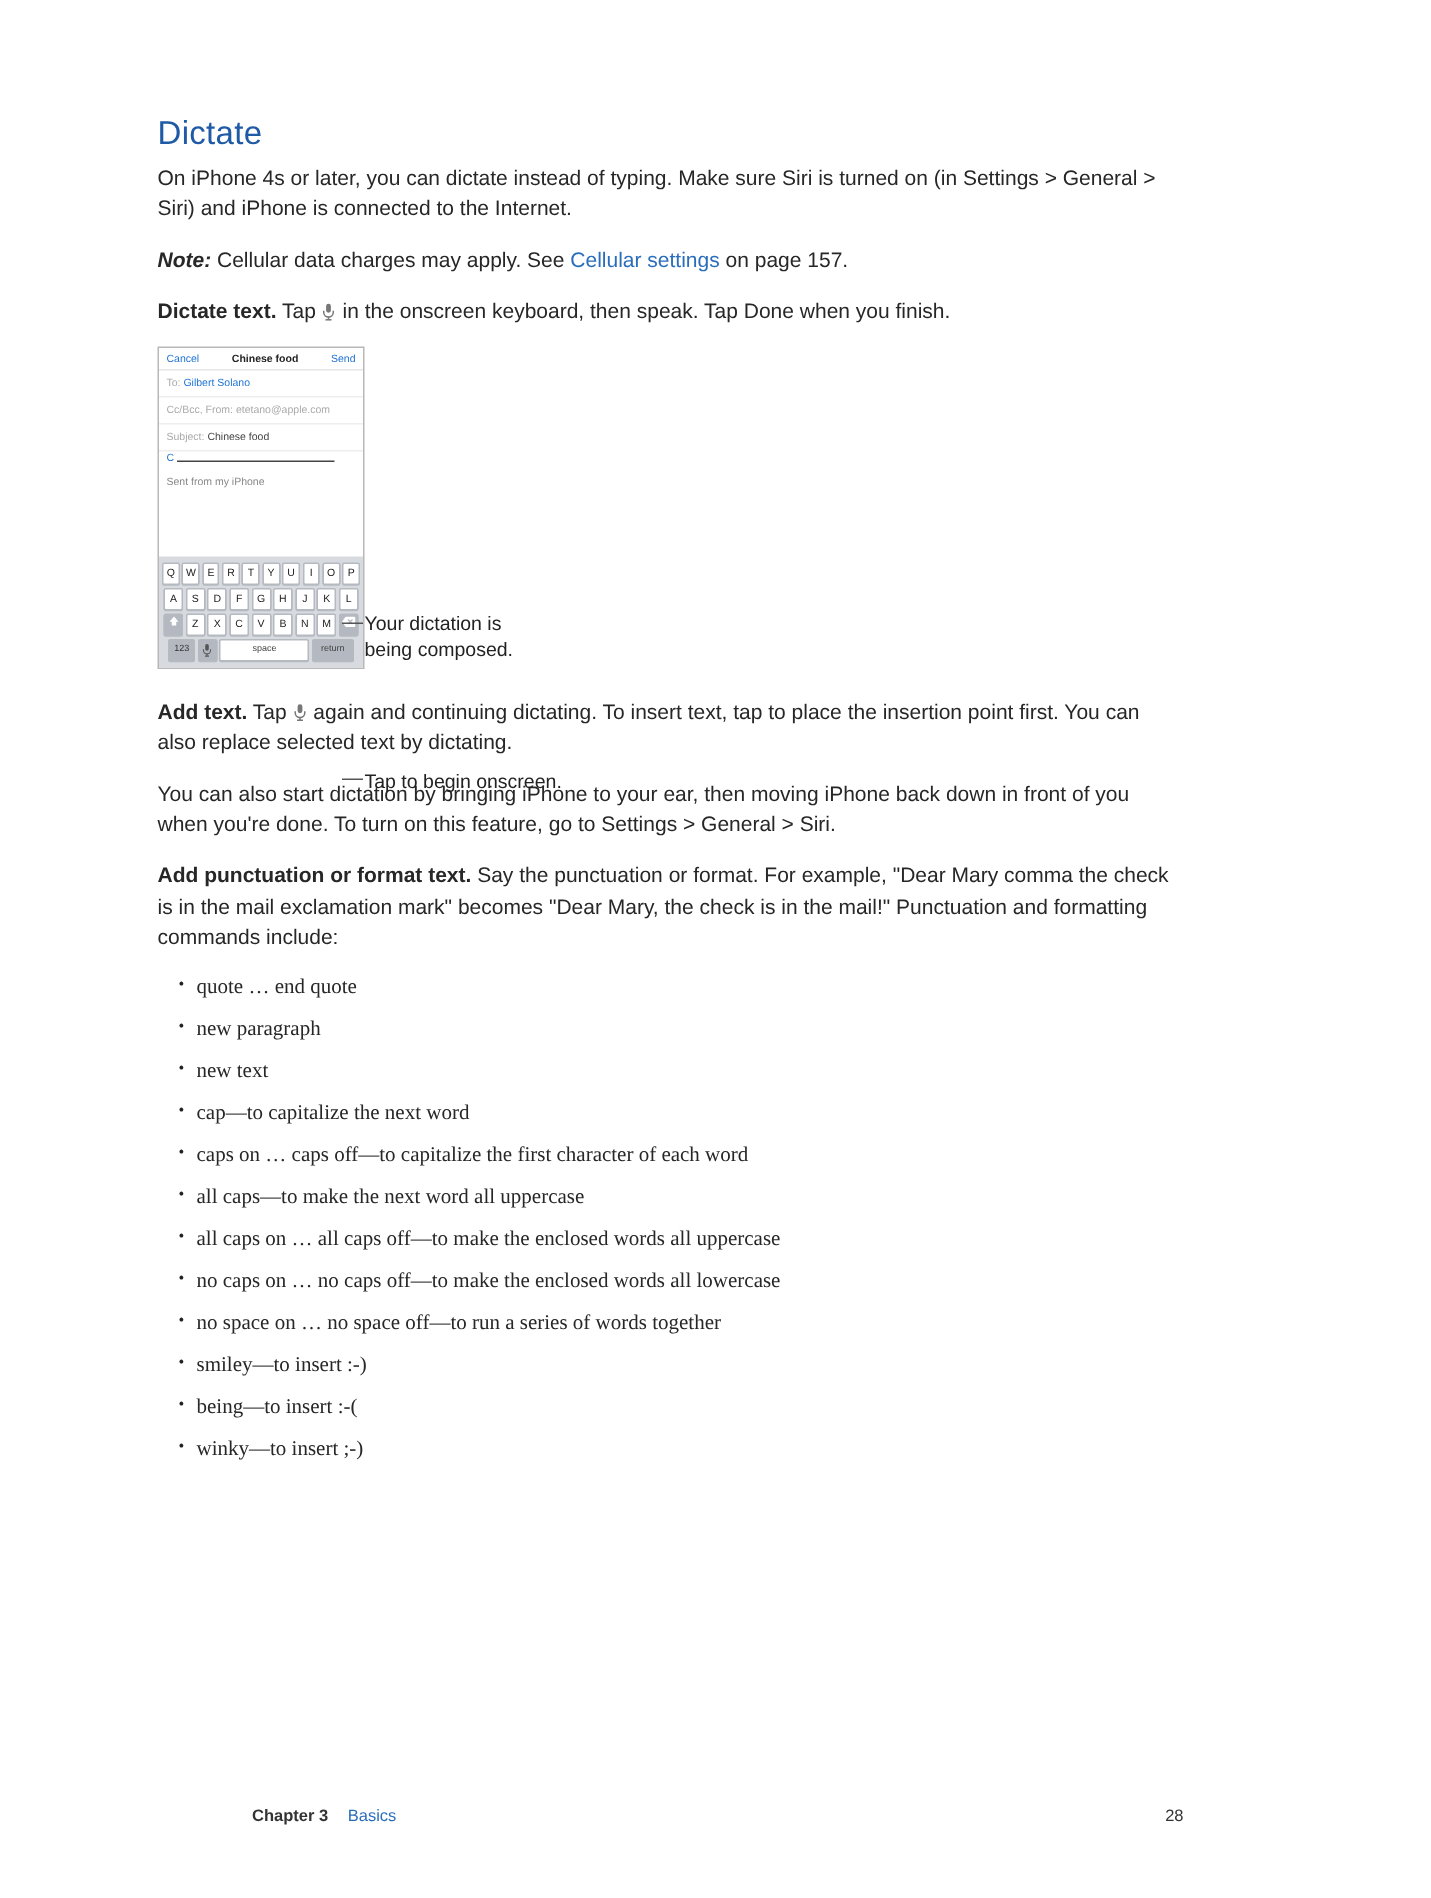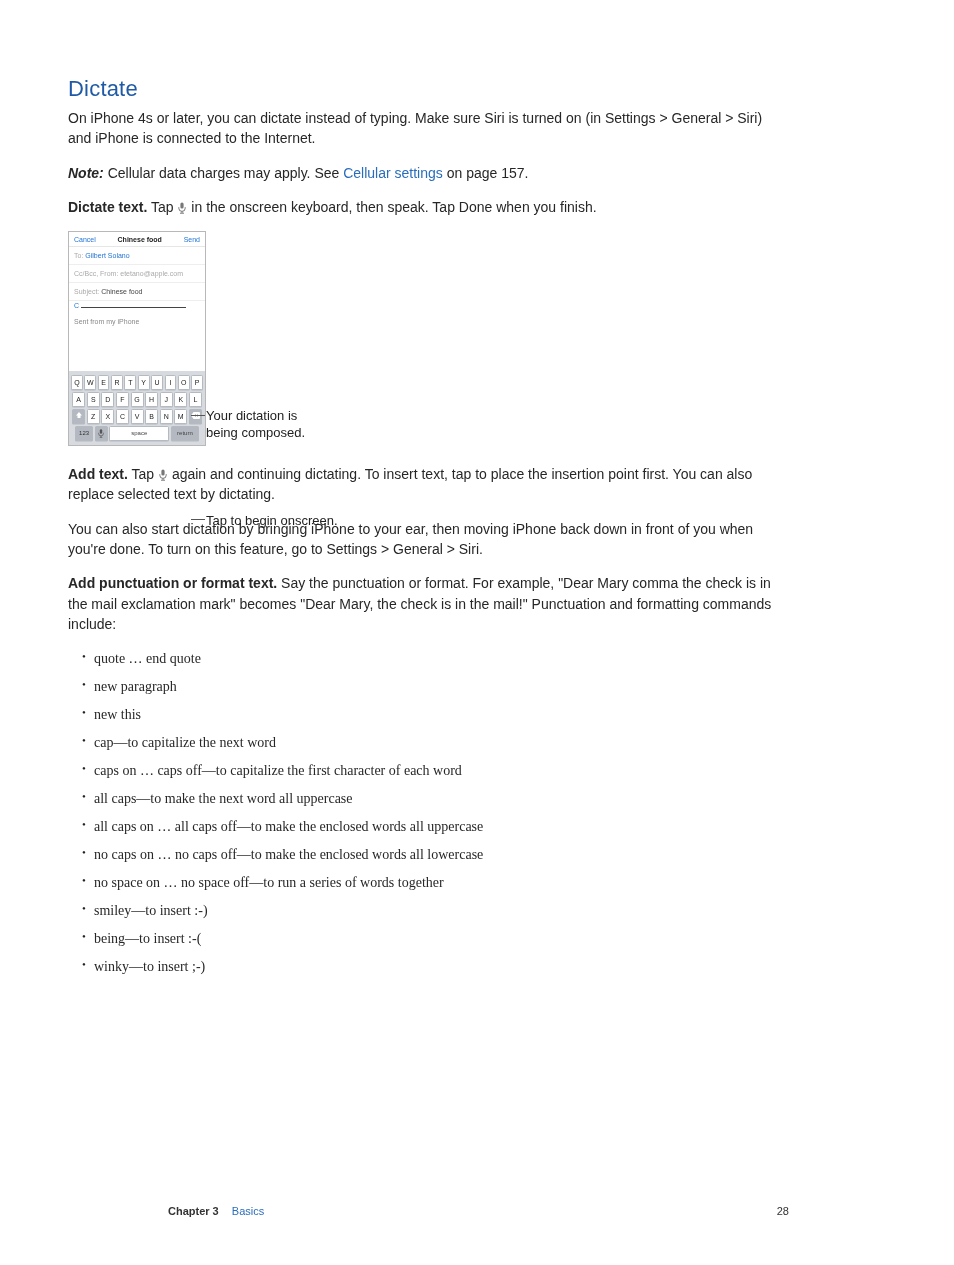--- a/index.html
+++ b/index.html
@@ -7,21 +7,21 @@
     padding: 0;
     background: #ffffff;
     font-family: "Helvetica Neue", "Myriad Pro", Helvetica, Arial, sans-serif;
     color: #333;
   }
   .page {
     width: 954px;
     height: 1265px;
     position: relative;
     box-sizing: border-box;
-    padding: 76px 165px 0 68px;
+    padding: 76px 165px 0 105px;
   }
   h2.section-title {
     font-size: 22px;
     font-weight: 500;
     color: #1f5aa6;
     margin: 0 0 6px 0;
     letter-spacing: 0.2px;
   }
   p {
     font-size: 14px;
@@ -342,21 +342,21 @@
 
   <p>You can also start dictation by bringing iPhone to your ear, then moving iPhone back down in front of you when you're done. To turn on this feature, go to Settings &gt; General &gt; Siri.</p>
 
   <p>
     <span class="strong">Add punctuation or format text.</span><span> Say the punctuation or format. For example, "Dear Mary comma the check is in the mail exclamation mark" becomes "Dear Mary, the check is in the mail!" Punctuation and formatting commands include:</span>
   </p>
 
   <ul class="cmds">
     <li>quote … end quote</li>
     <li>new paragraph</li>
-    <li>new this</li>
+    <li>new text</li>
     <li>cap—to capitalize the next word</li>
     <li>caps on … caps off—to capitalize the first character of each word</li>
     <li>all caps—to make the next word all uppercase</li>
     <li>all caps on … all caps off—to make the enclosed words all uppercase</li>
     <li>no caps on … no caps off—to make the enclosed words all lowercase</li>
     <li>no space on … no space off—to run a series of words together</li>
     <li>smiley—to insert :-)</li>
     <li>being—to insert :-(</li>
     <li>winky—to insert ;-)</li>
   </ul>

